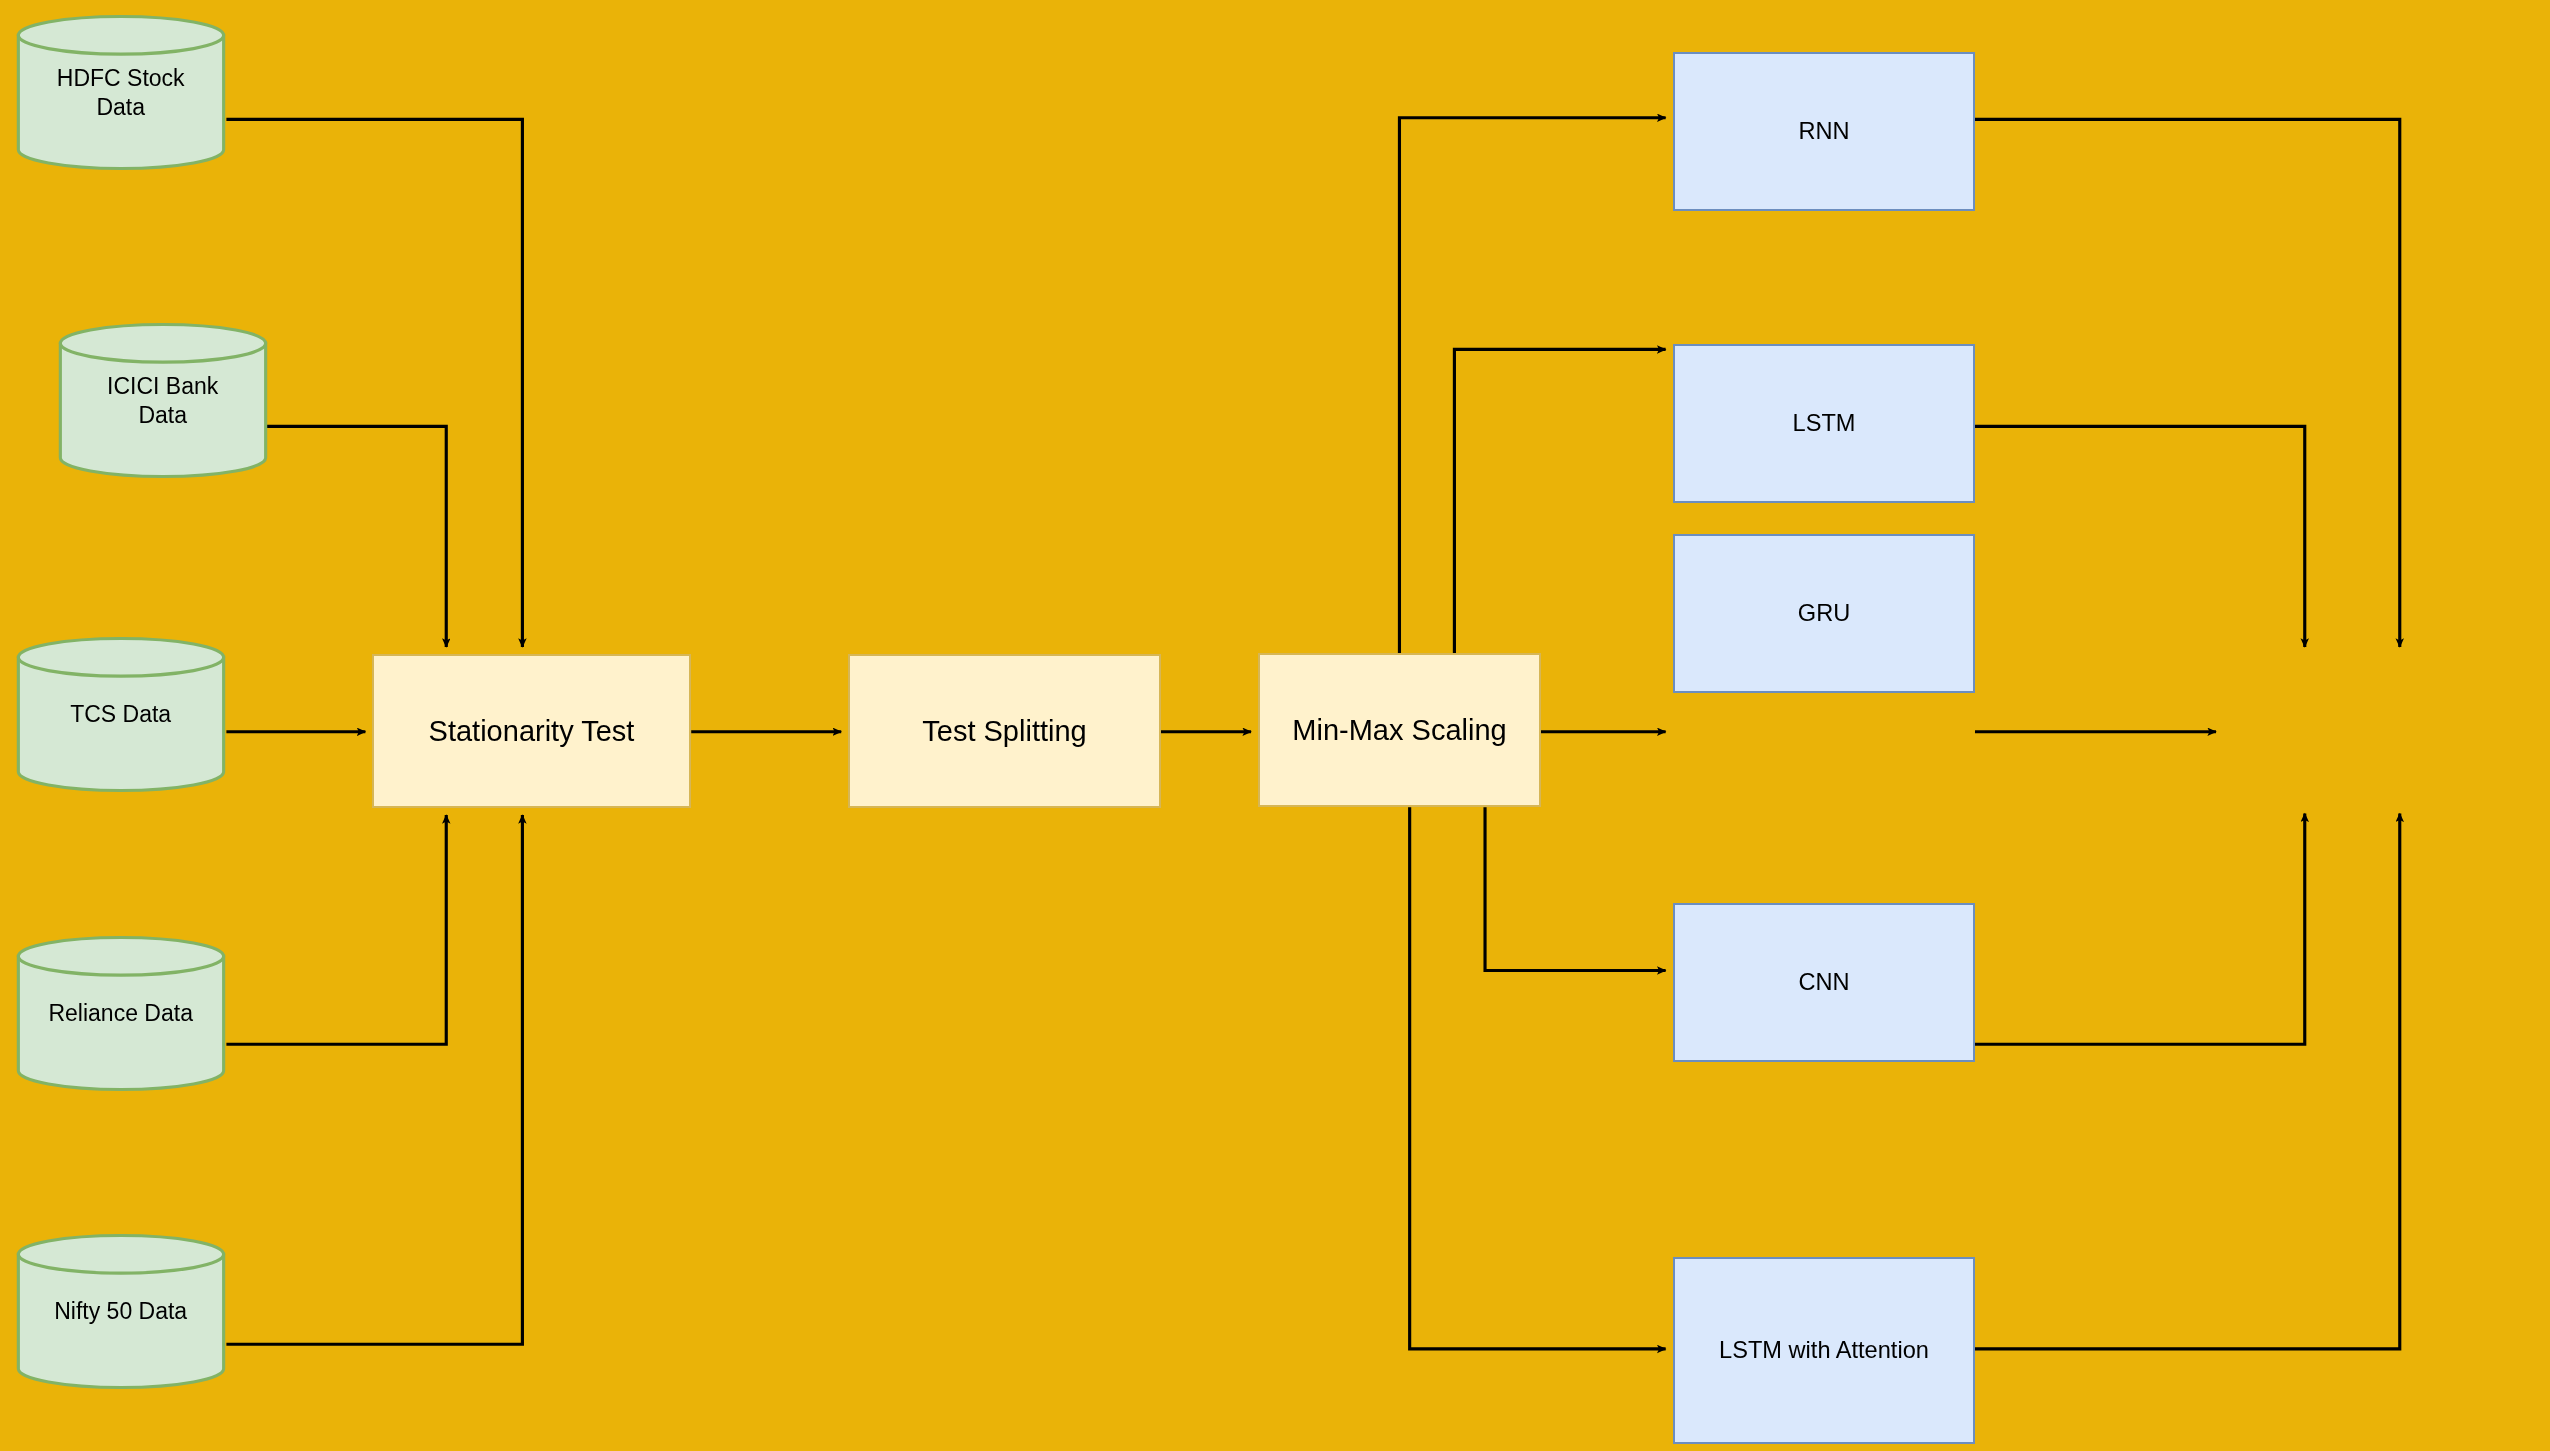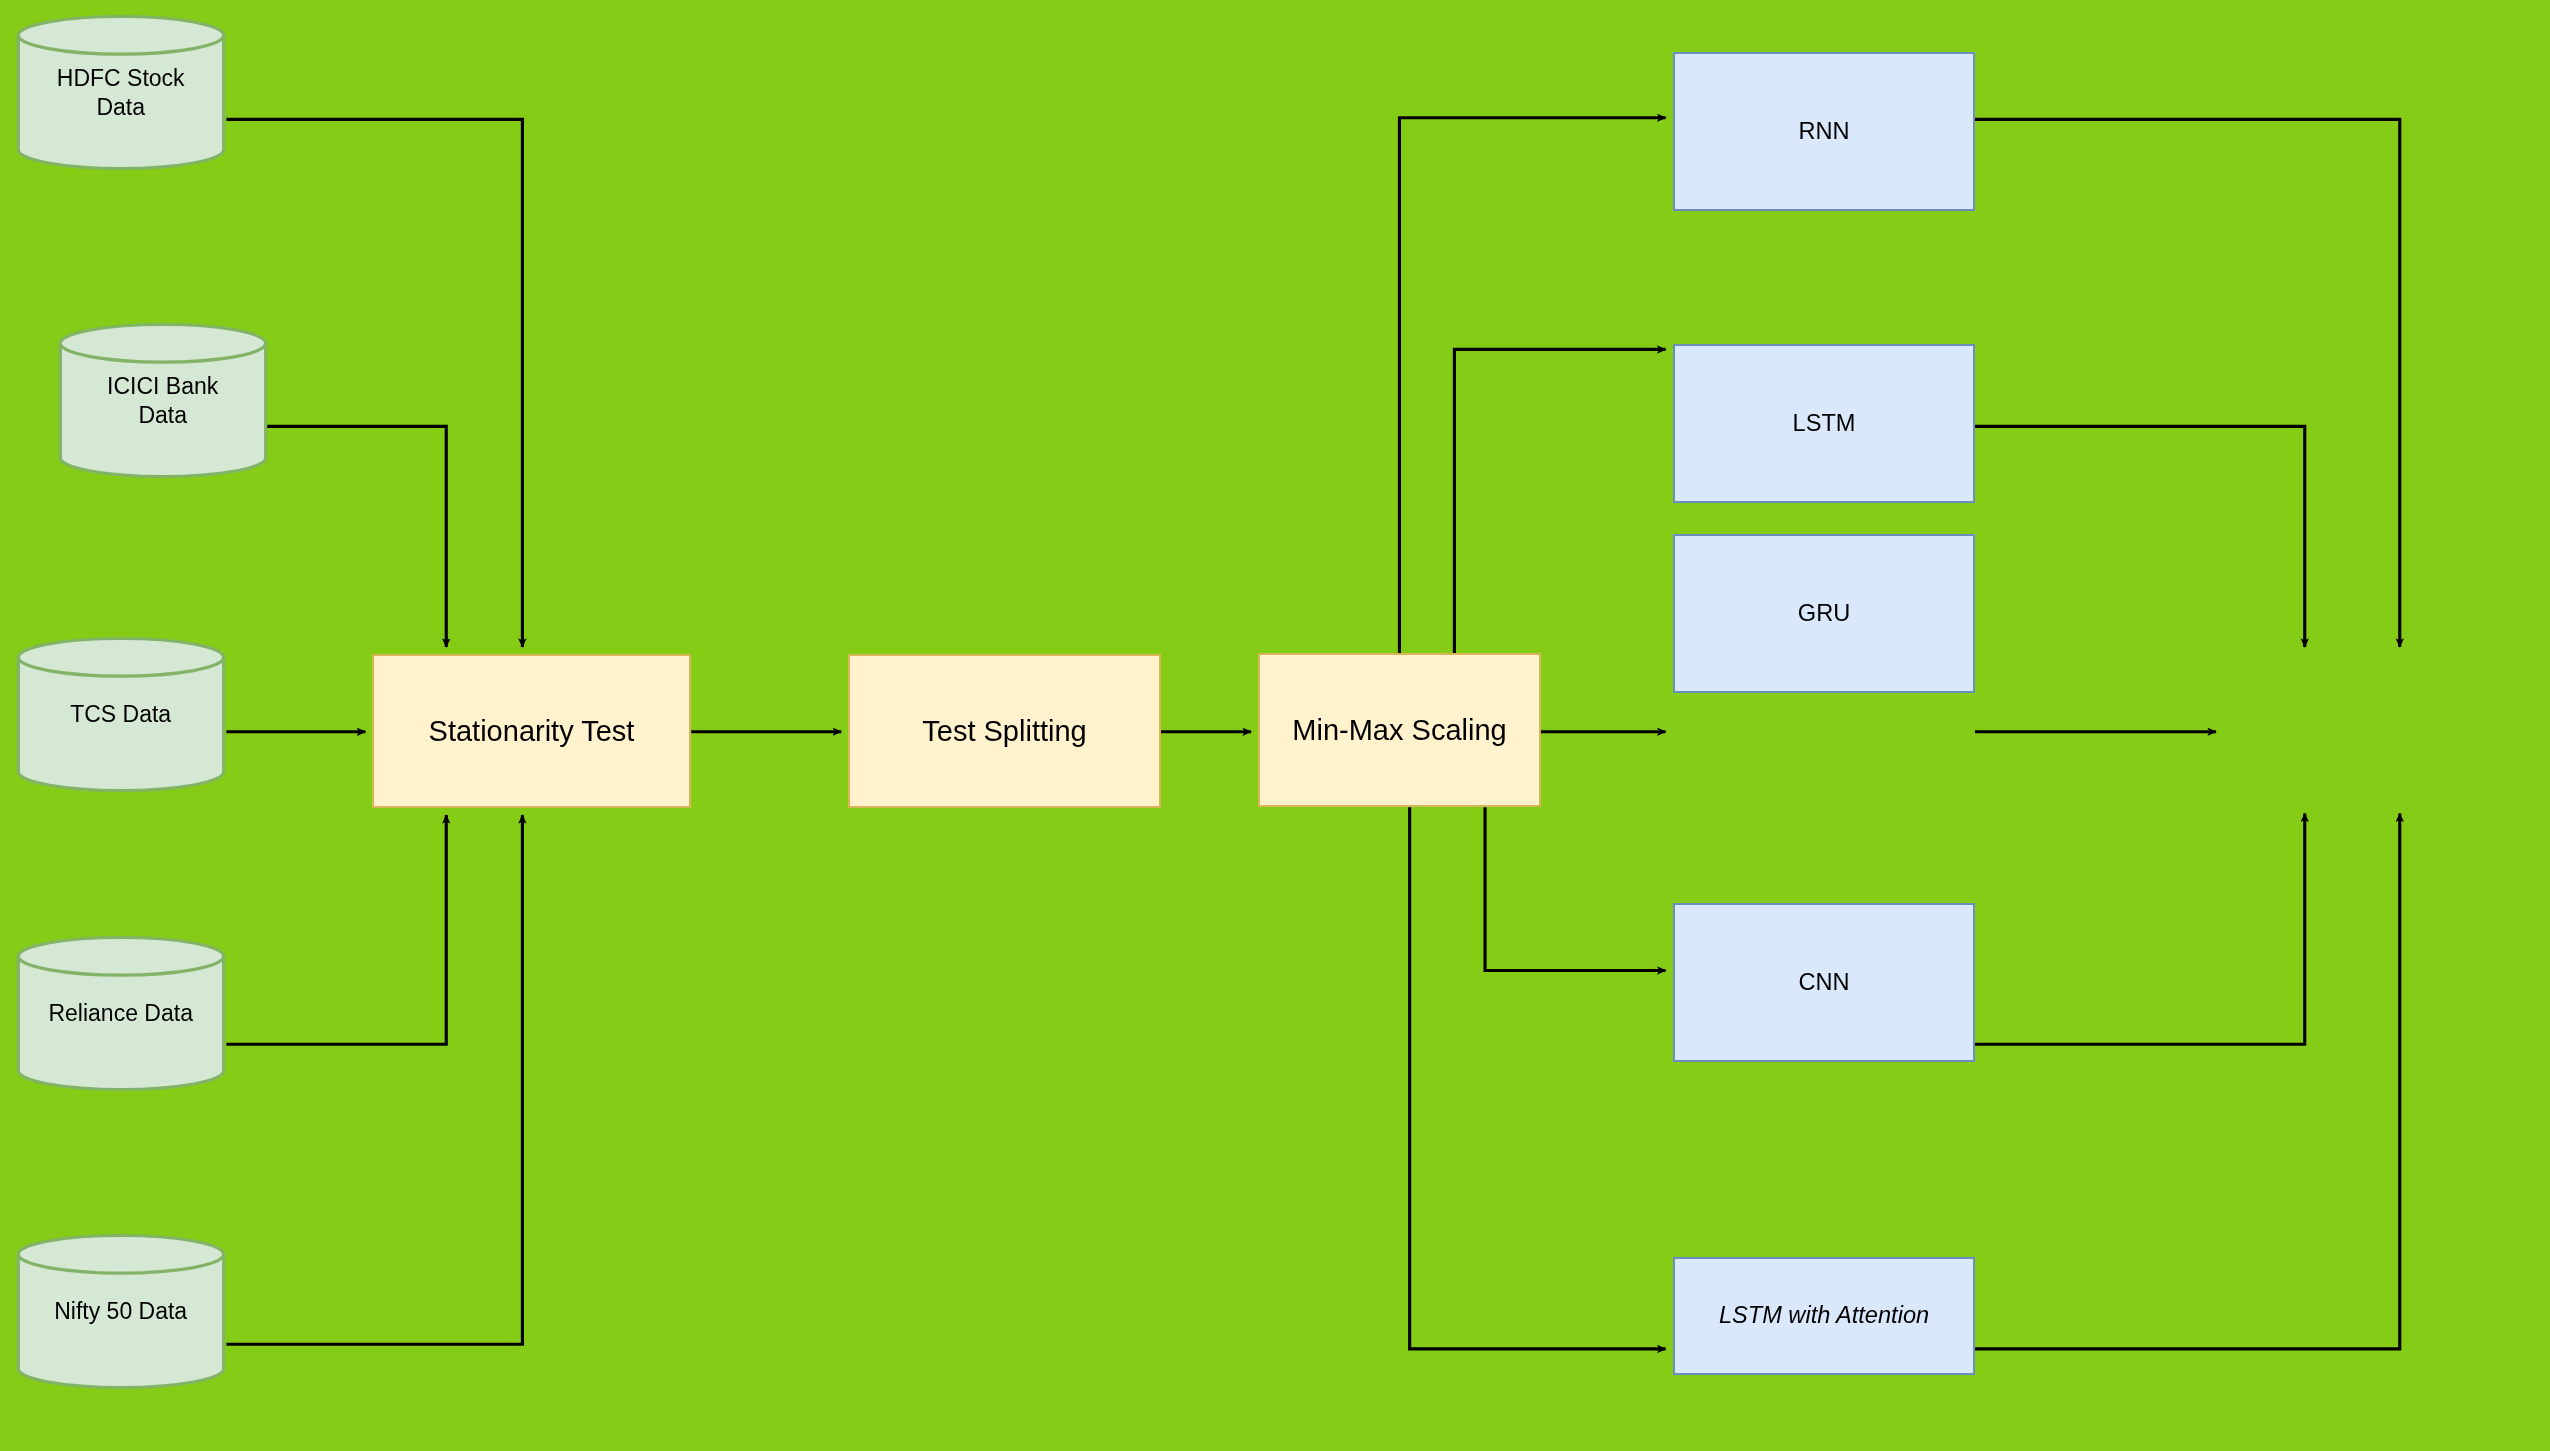--- a/index.html
+++ b/index.html
@@ -1,17 +1,17 @@
 <!DOCTYPE html>
 <html style="font-size:12.6px"><head>
 <meta charset="utf-8">
 <style>
   html,body{margin:0;padding:0;background:#ffffff;}
   body{font-family:"Liberation Sans",sans-serif;}
-  #canvas{position:relative;width:2550px;height:1451px;background:#84cc16;overflow:hidden;}
+  #canvas{position:relative;width:2550px;height:1451px;background:#eab308;overflow:hidden;}
   svg#wires{position:absolute;left:0;top:0;width:2550px;height:1451px;pointer-events:none;}
   .node{position:absolute;box-sizing:border-box;display:flex;align-items:center;justify-content:center;text-align:center;}
   .proc{border:2.4px solid #d6b656;background:#fff2cc;color:#000;font-size:29px;line-height:1.25;}
   .model{border:2.4px solid #6c8ebf;background:#dae8fc;color:#000;font-size:23.6px;line-height:1.25;}
   .eval{border:2.4px solid #b85450;background:#f8cecc;color:#000;font-size:23.6px;line-height:1.25;}
   .cyl{position:absolute;}
   .cyl .cyl-label{position:absolute;left:0;right:0;top:50%;transform:translateY(-50%);
     text-align:center;font-size:23px;line-height:1.28;color:#000;padding:0 4.7px;box-sizing:border-box;}
   .node-label{pointer-events:none;}
 </style>
@@ -125,19 +125,19 @@
   </div>
 
   <div class="node model" style="left:1673px;top:534px;width:302px;height:159px;">
     <span class="node-label">GRU</span>
   </div>
 
   <div class="node model" style="left:1673px;top:903px;width:302px;height:159px;">
     <span class="node-label">CNN</span>
   </div>
 
-  <div class="node model" style="left:1673px;top:1257px;width:302px;height:118px;font-style:italic;">
+  <div class="node model" style="left:1673px;top:1257px;width:302px;height:187px;">
     <span class="node-label">LSTM with Attention</span>
   </div>
 
 
 </div>
 
 
 </body></html>

